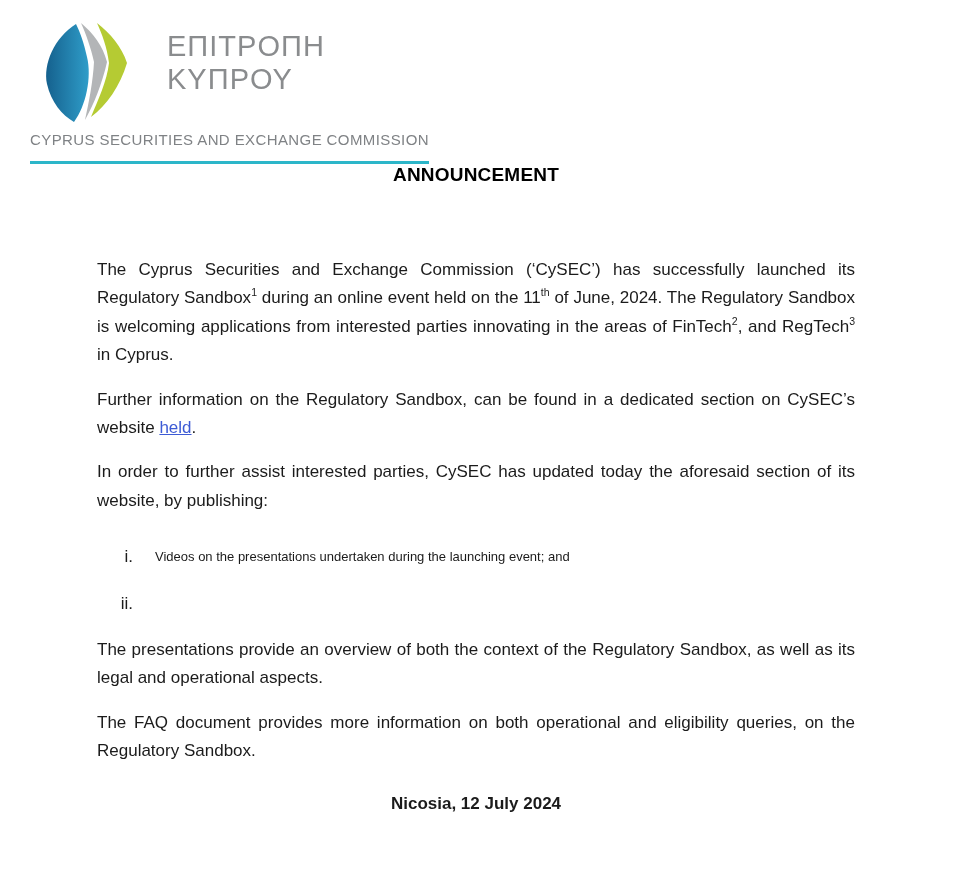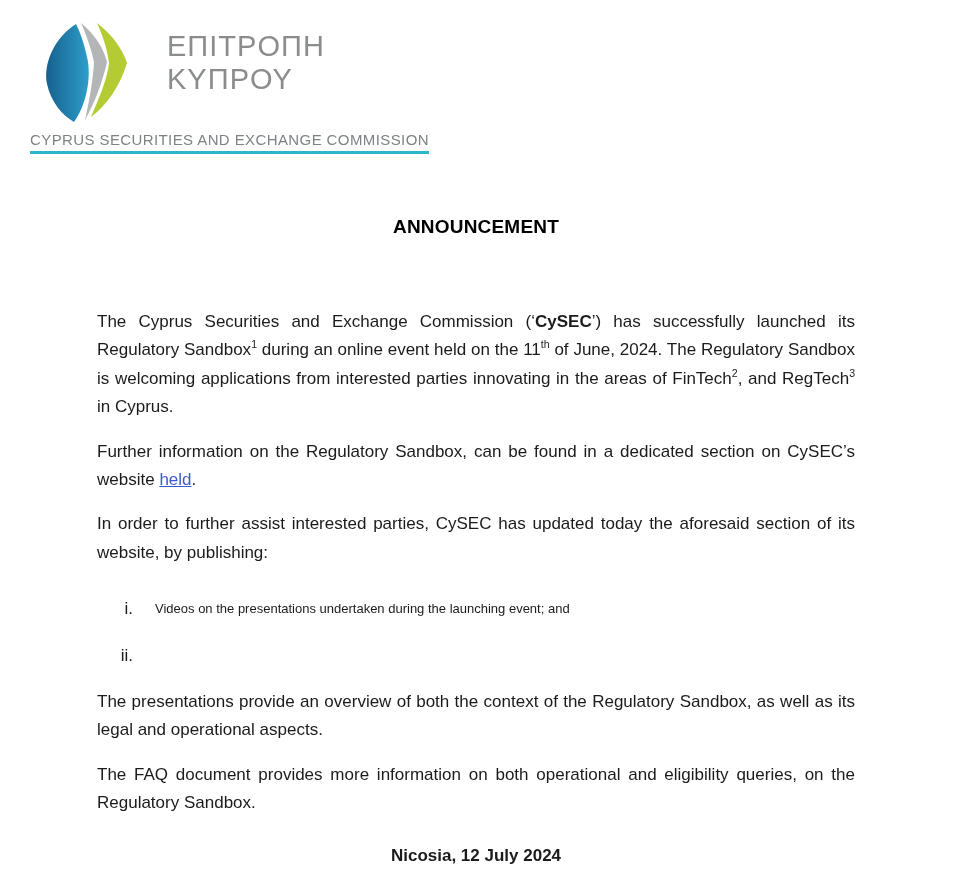--- a/index.html
+++ b/index.html
@@ -33,49 +33,48 @@
     letter-spacing: 1px;
     color: var(--logo-text-gray);
     font-weight: 400;
   }
   .logo-tagline {
     display: inline-block;
     margin-top: 2px;
     font-size: 15px;
     letter-spacing: 0.4px;
     color: var(--tagline-gray);
-    padding-bottom: 3px;
+    padding-bottom: 13px;
     border-bottom: 3px solid var(--underline-cyan);
     white-space: nowrap;
   }
 
   
   .content { width: 758px; margin-left: 97px; }
   .title {
-    margin-top: 62px;
     margin-bottom: 70px;
     text-align: center;
     font-size: 19px;
     font-weight: 700;
     color: var(--heading);
     letter-spacing: 0.2px;
   }
   .para {
     font-size: 17px;
     line-height: 28.4px;
     text-align: justify;
     margin-bottom: 16px;
     color: var(--text);
   }
   .para sup, .li-text sup {
     font-size: 0.62em;
     line-height: 0;
     vertical-align: super;
   }
-  .b { font-weight: 700; margin-top: 28px; }
+  .b { font-weight: 400; margin-top: 28px; }
   a.doc-link { color: var(--link); text-decoration: underline; cursor: pointer; }
 
   .roman-list { list-style: none; margin: 28px 0 12px 0; }
   .list-item { display: flex; margin-bottom: 18px; }
   .list-item .num {
     flex: none;
     width: 36px;
     text-align: right;
     font-size: 17px;
     line-height: 28.4px;

